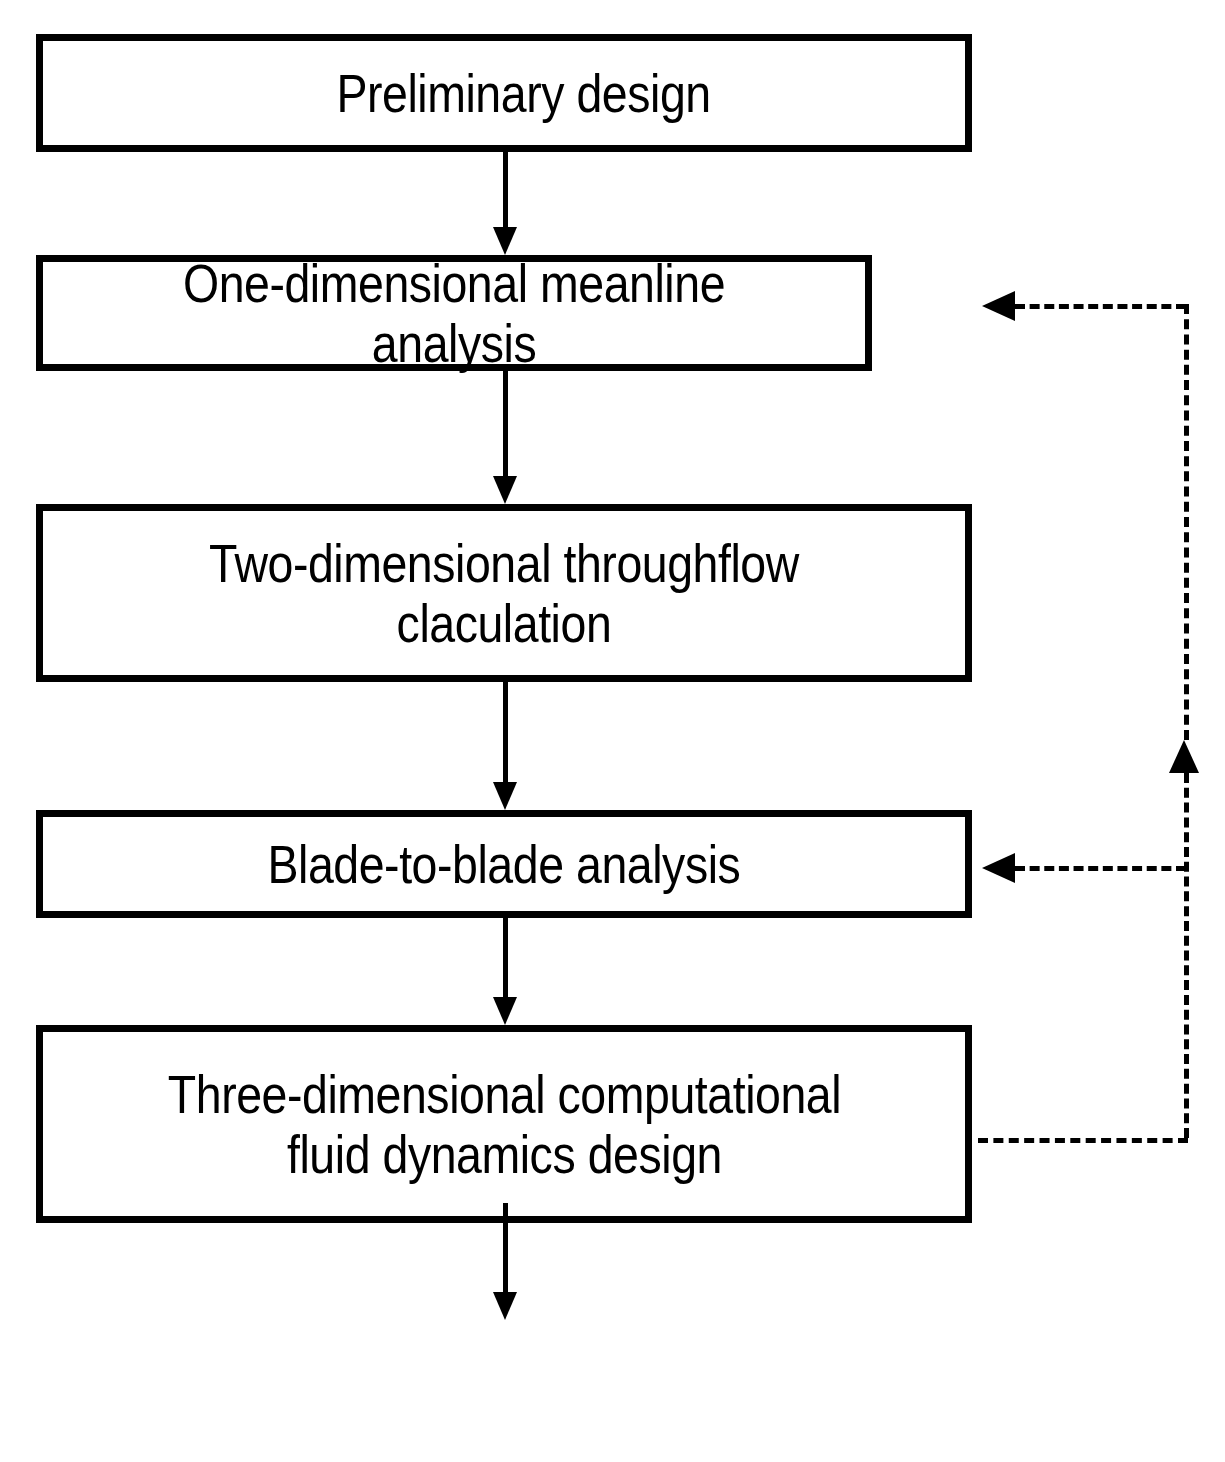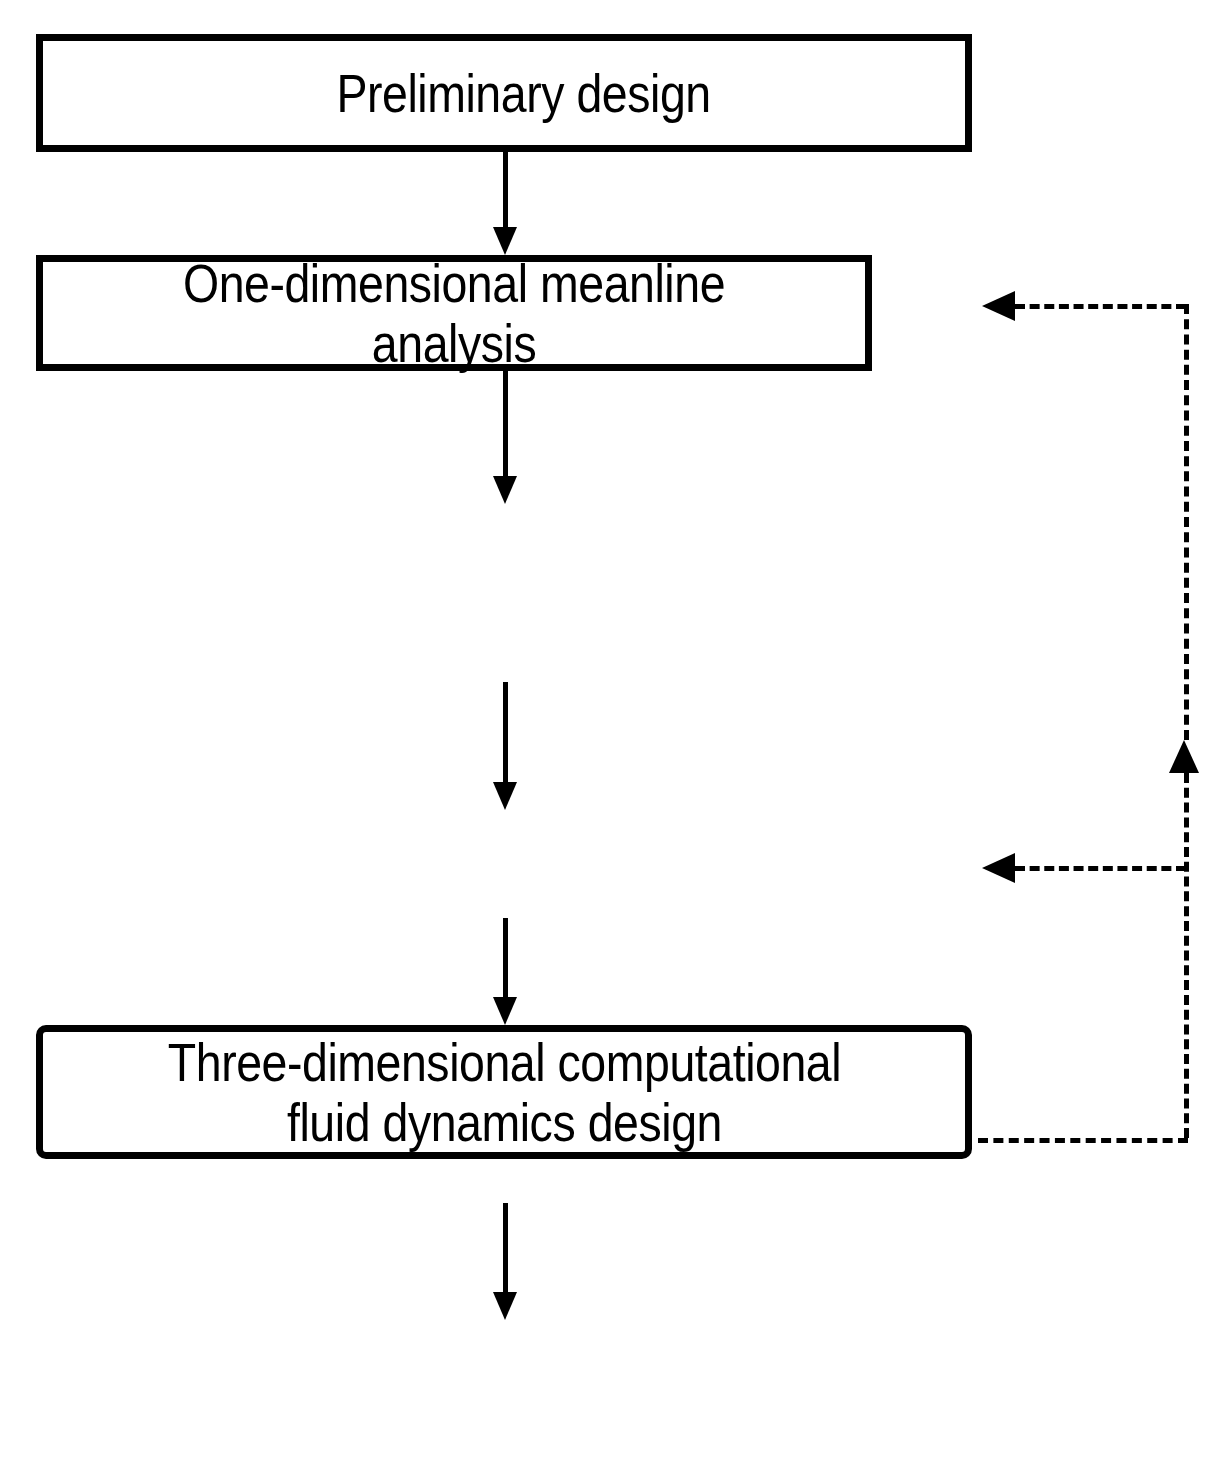--- a/index.html
+++ b/index.html
@@ -111,33 +111,40 @@
 
   <div class="node" style="left:36px; top:255px; width:836px; height:116px;">
     <span class="node-label">One-dimensional meanline analysis</span>
   </div>
 
   <div class="conn" style="left:503px; top:371px; width:5px; height:133px;">
     <div class="conn-line" style="height:108px;"></div>
     <div class="conn-head" style="top:105px;"></div>
   </div>
 
+  <div class="node" style="left:36px; top:504px; width:936px; height:178px;">
+    <span class="node-label">Two-dimensional throughflow
+claculation</span>
+  </div>
 
   <div class="conn" style="left:503px; top:682px; width:5px; height:128px;">
     <div class="conn-line" style="height:103px;"></div>
     <div class="conn-head" style="top:100px;"></div>
   </div>
 
+  <div class="node" style="left:36px; top:810px; width:936px; height:108px;">
+    <span class="node-label">Blade-to-blade analysis</span>
+  </div>
 
   <div class="conn" style="left:503px; top:918px; width:5px; height:107px;">
     <div class="conn-line" style="height:82px;"></div>
     <div class="conn-head" style="top:79px;"></div>
   </div>
 
-  <div class="node" style="left:36px; top:1025px; width:936px; height:134px;border-radius:10px;">
+  <div class="node" style="left:36px; top:1025px; width:936px; height:198px;">
     <span class="node-label">Three-dimensional  computational
 fluid dynamics design</span>
   </div>
 
   <div class="conn" style="left:503px; top:1203px; width:5px; height:117px;">
     <div class="conn-line" style="height:92px;"></div>
     <div class="conn-head" style="top:89px;"></div>
   </div>
 
 

